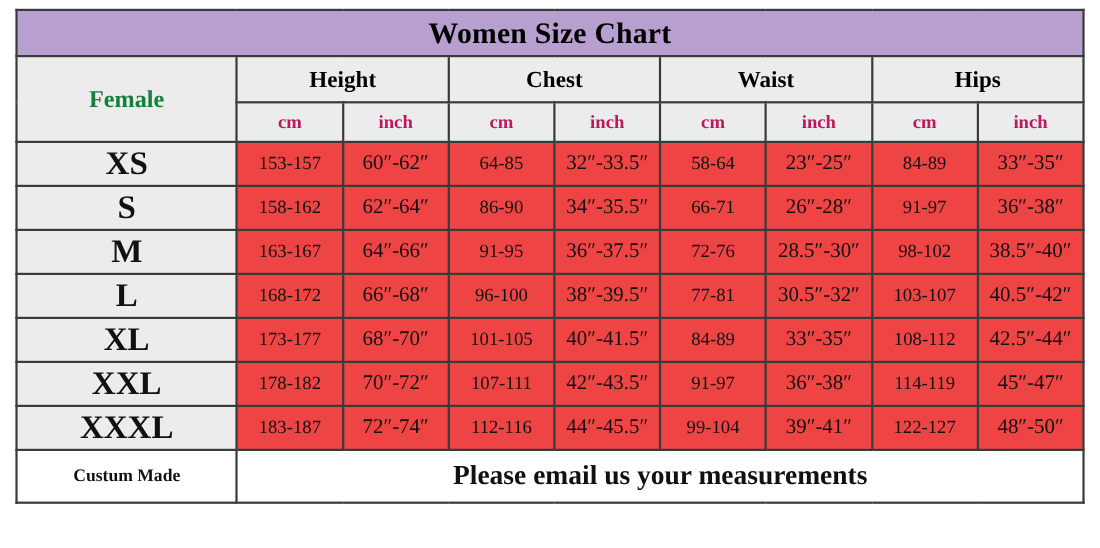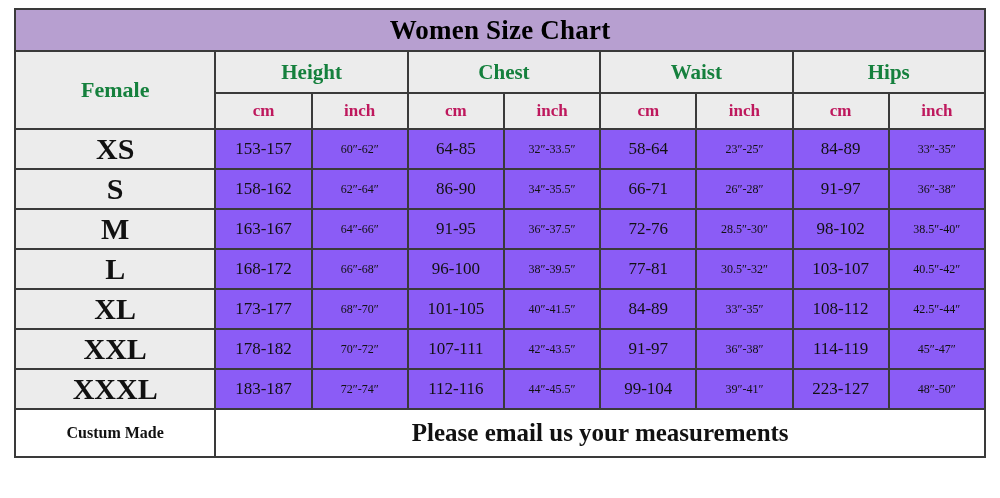--- a/index.html
+++ b/index.html
@@ -40,21 +40,21 @@
     letter-spacing: 0.2px;
     border-left: none;
     border-right: none;
     border-top: none;
   }
   .group-head {
     background: #ececec;
     font-size: 21px;
     font-weight: bold;
     height: 40px;
-    color: #15803d;
+    color: #000000;
   }
   .unit-head {
     background: #ececec;
     font-size: 17px;
     font-weight: bold;
     height: 34px;
     color: #be185d;
   }
   .female-cell {
     background: #ececec;
@@ -63,28 +63,28 @@
     color: #15803d;
   }
   .size-label {
     background: #ececec;
     font-size: 30px;
     font-weight: bold;
     color: #111;
     height: 38px;
   }
   td.val {
-    background: #8b5cf6;
+    background: #ef4444;
     font-size: 17px;
     color: #111;
     height: 38px;
     white-space: nowrap;
   }
   td.val.inch {
-    font-size: 12px;
+    font-size: 19px;
   }
   .custom-label {
     background: #ffffff;
     font-size: 16px;
     font-weight: bold;
     color: #111;
     height: 46px;
     border-bottom: none;
     border-left: none;
   }
@@ -212,21 +212,21 @@
       </tr>
 
       <tr>
         <td class="size-label">XXXL</td>
         <td class="val">183-187</td>
         <td class="val inch">72″-74″</td>
         <td class="val">112-116</td>
         <td class="val inch">44″-45.5″</td>
         <td class="val">99-104</td>
         <td class="val inch">39″-41″</td>
-        <td class="val">223-127</td>
+        <td class="val">122-127</td>
         <td class="val inch">48″-50″</td>
       </tr>
 
       <tr>
         <td class="custom-label">Custum Made</td>
         <td class="custom-msg" colspan="8">Please email us your measurements</td>
       </tr>
     </tbody>
   </table>
 </div>

